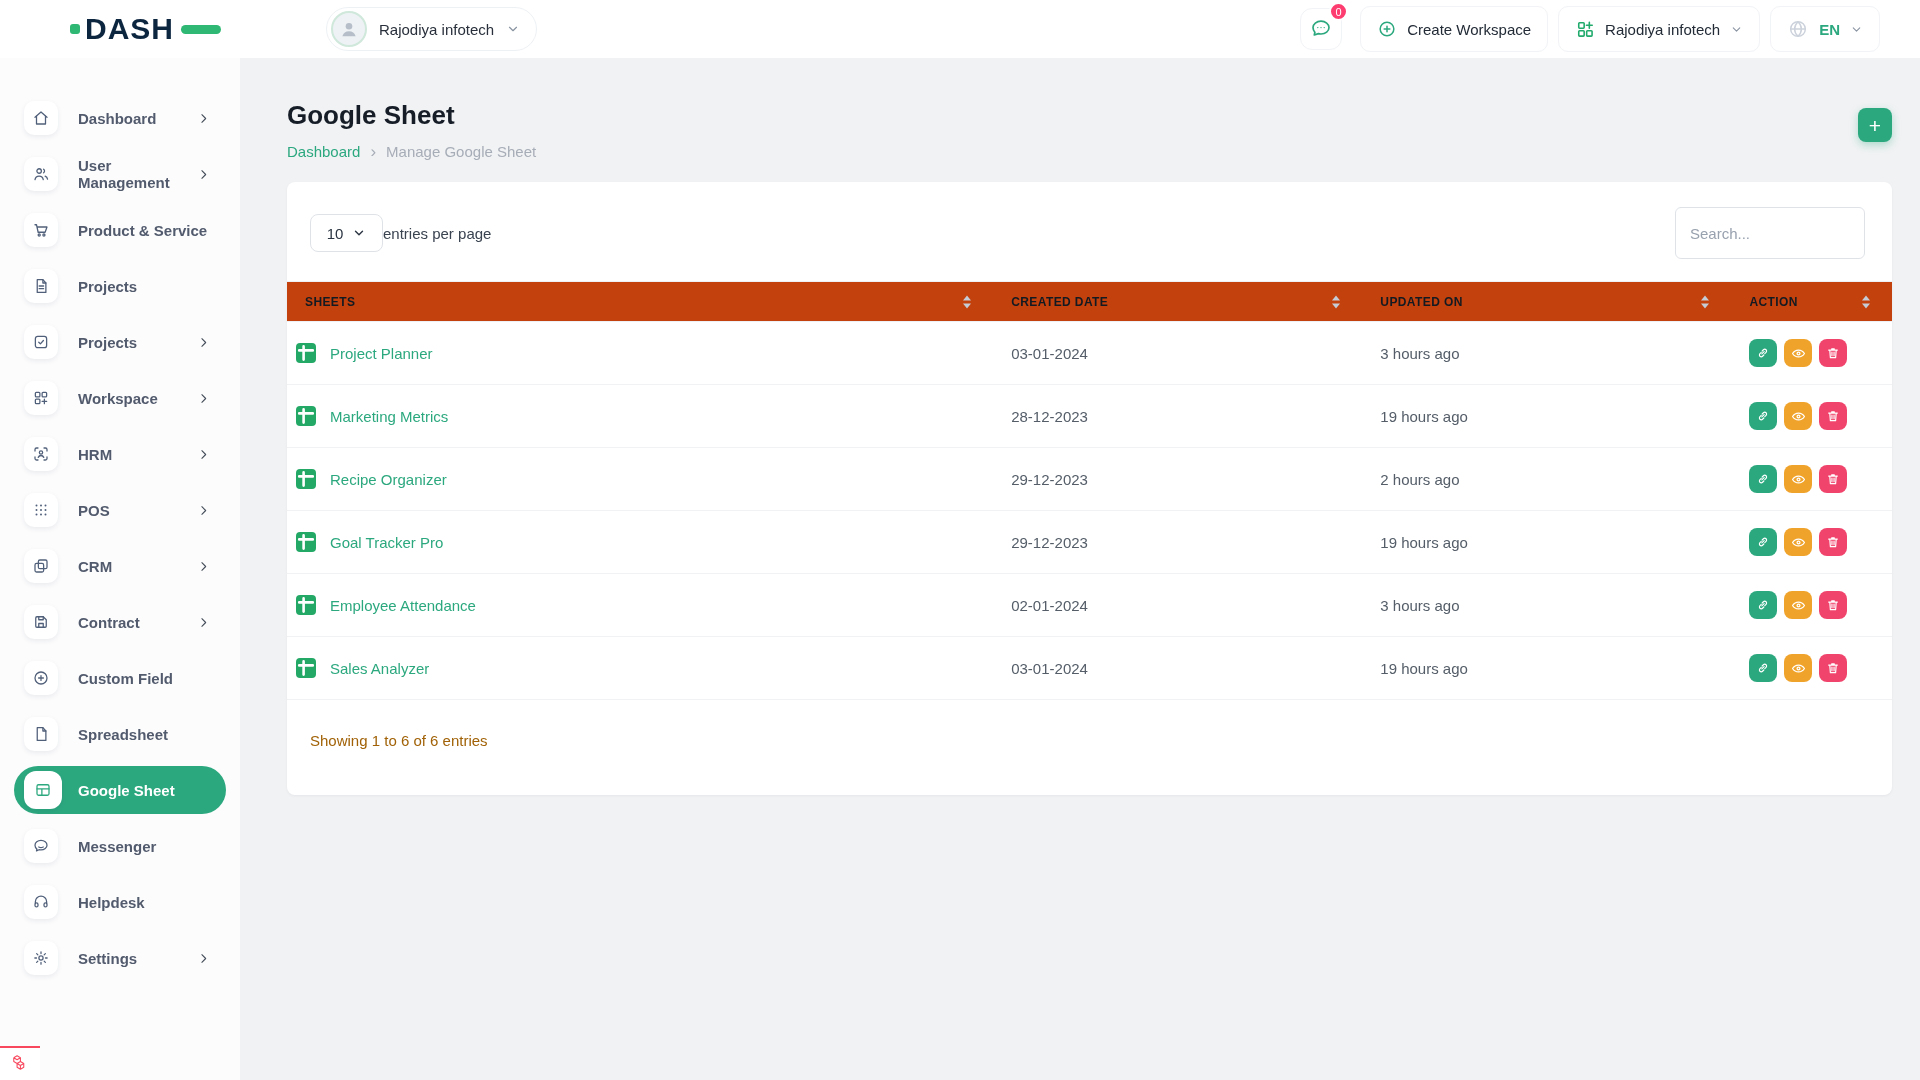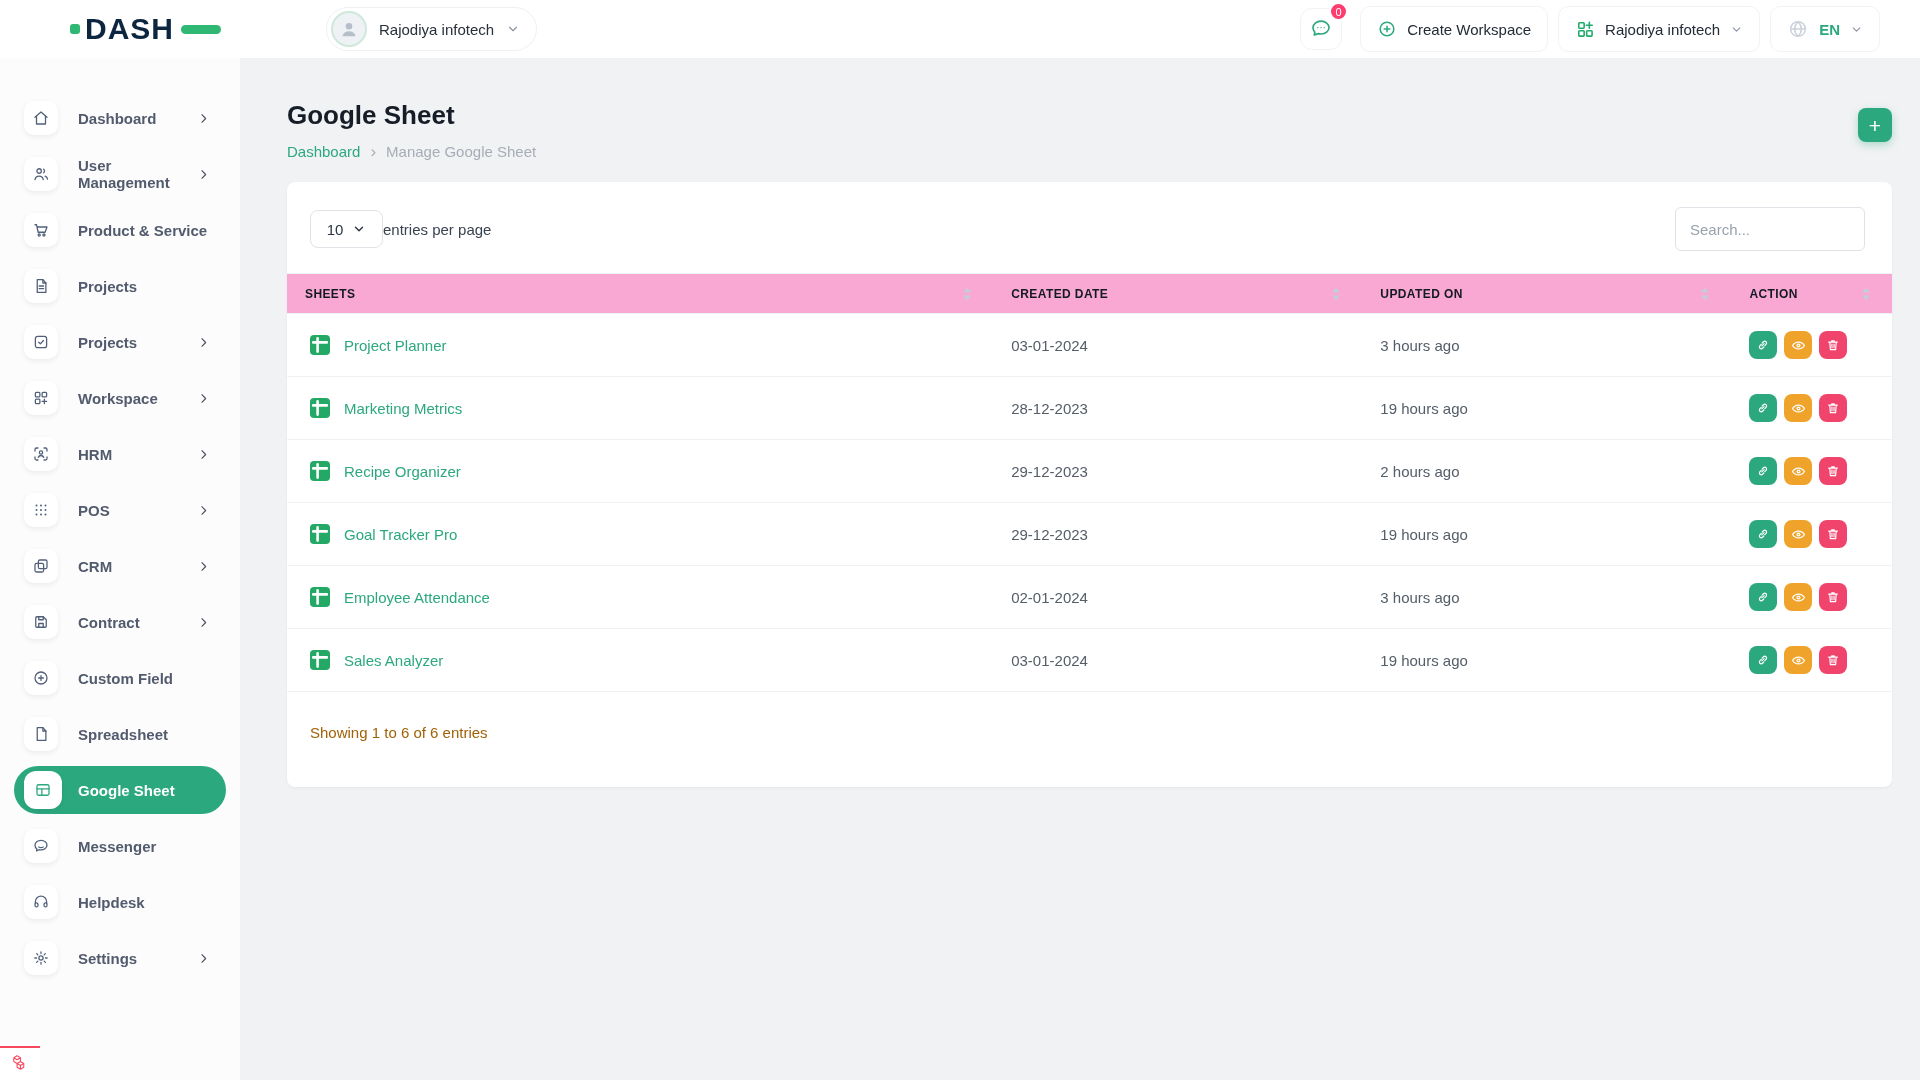--- a/index.html
+++ b/index.html
@@ -83,34 +83,34 @@
     margin:22px 28px 0 47px; background:#fff; border-radius:8px;
     box-shadow:0 1px 3px rgba(16,24,40,.05); padding-bottom:46px;
   }
   .toolbar { display:flex; align-items:center; padding:25px 27px 22px 23px; }
   .entries-select {
     width:73px; height:38px; border:1px solid #dfe3e8; border-radius:8px; background:#fff;
     display:flex; align-items:center; justify-content:center; gap:9px; font-size:15px; color:#2b3442; cursor:pointer;
   }
   .entries-label { font-size:15px; color:#3a4350; }
   .search-input {
-    margin-left:auto; width:190px; height:44px; border:1px solid #dfe3e8; border-radius:6px;
+    margin-left:auto; width:190px; height:52px; border:1px solid #dfe3e8; border-radius:6px;
     padding:12px 14px; font-size:15px; color:#333; outline:none; font-family:"Liberation Sans", sans-serif;
   }
   .search-input::placeholder { color:#98a1ae; }
   table { width:100%; border-collapse:collapse; table-layout:fixed; }
-  thead tr { background:#f9a8d4; border-top:1px solid #eef1f5; border-bottom:1px solid #eef1f5; height:40px; }
+  thead tr { background:#c2410c; border-top:1px solid #eef1f5; border-bottom:1px solid #eef1f5; height:40px; }
   th { text-align:left; font-size:12px; font-weight:bold; color:#141a22; letter-spacing:.4px; padding-left:18px; position:relative; cursor:pointer; }
   .sort { position:absolute; right:22px; top:50%; transform:translateY(-50%); display:flex; flex-direction:column; align-items:center; }
   .sort i { display:block; width:0; height:0; border-left:4px solid transparent; border-right:4px solid transparent; }
   .sort .up { border-bottom:5px solid #c6ccd6; margin-bottom:3px; }
   .sort .down { border-top:5px solid #c6ccd6; }
   tbody tr { height:63px; border-bottom:1px solid #f1f2f4; background:#fff; }
   td { padding-left:18px; font-size:15px; color:#545d68; }
-  .cell-sheet { padding-left:23px; }
+  .cell-sheet { padding-left:9px; }
   .sheet-wrap { display:flex; align-items:center; gap:14px; }
   .sheet-link { color:#2ca87f; text-decoration:none; cursor:pointer; }
   .actions { display:flex; gap:7px; }
   .act { width:28px; height:28px; border:none; border-radius:8px; display:flex; align-items:center; justify-content:center; color:#fff; cursor:pointer; }
   .act.green { background:#2ca87f; }
   .act.orange { background:#f0a32b; }
   .act.pink { background:#f0446c; }
   .table-footer { padding:32px 25px 0 23px; font-size:15px; color:#a16207; }
   svg { display:block; }
 </style>

